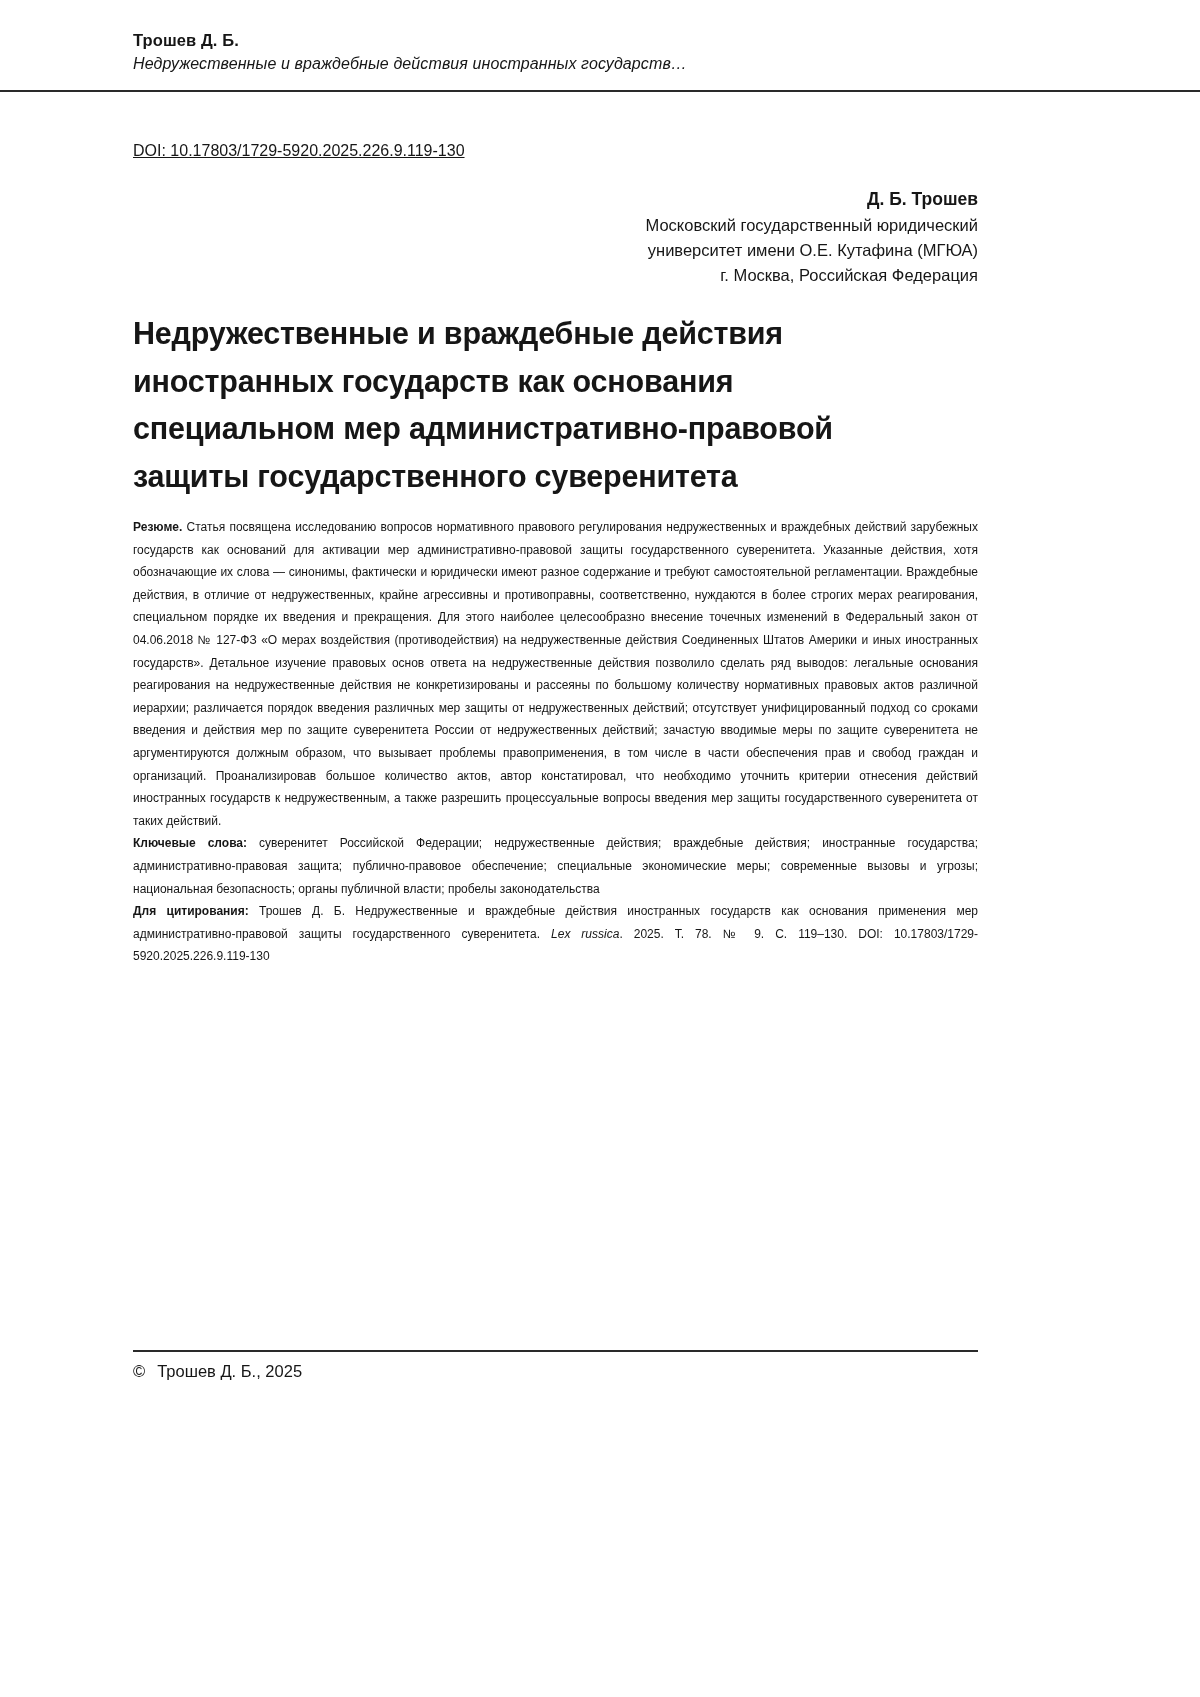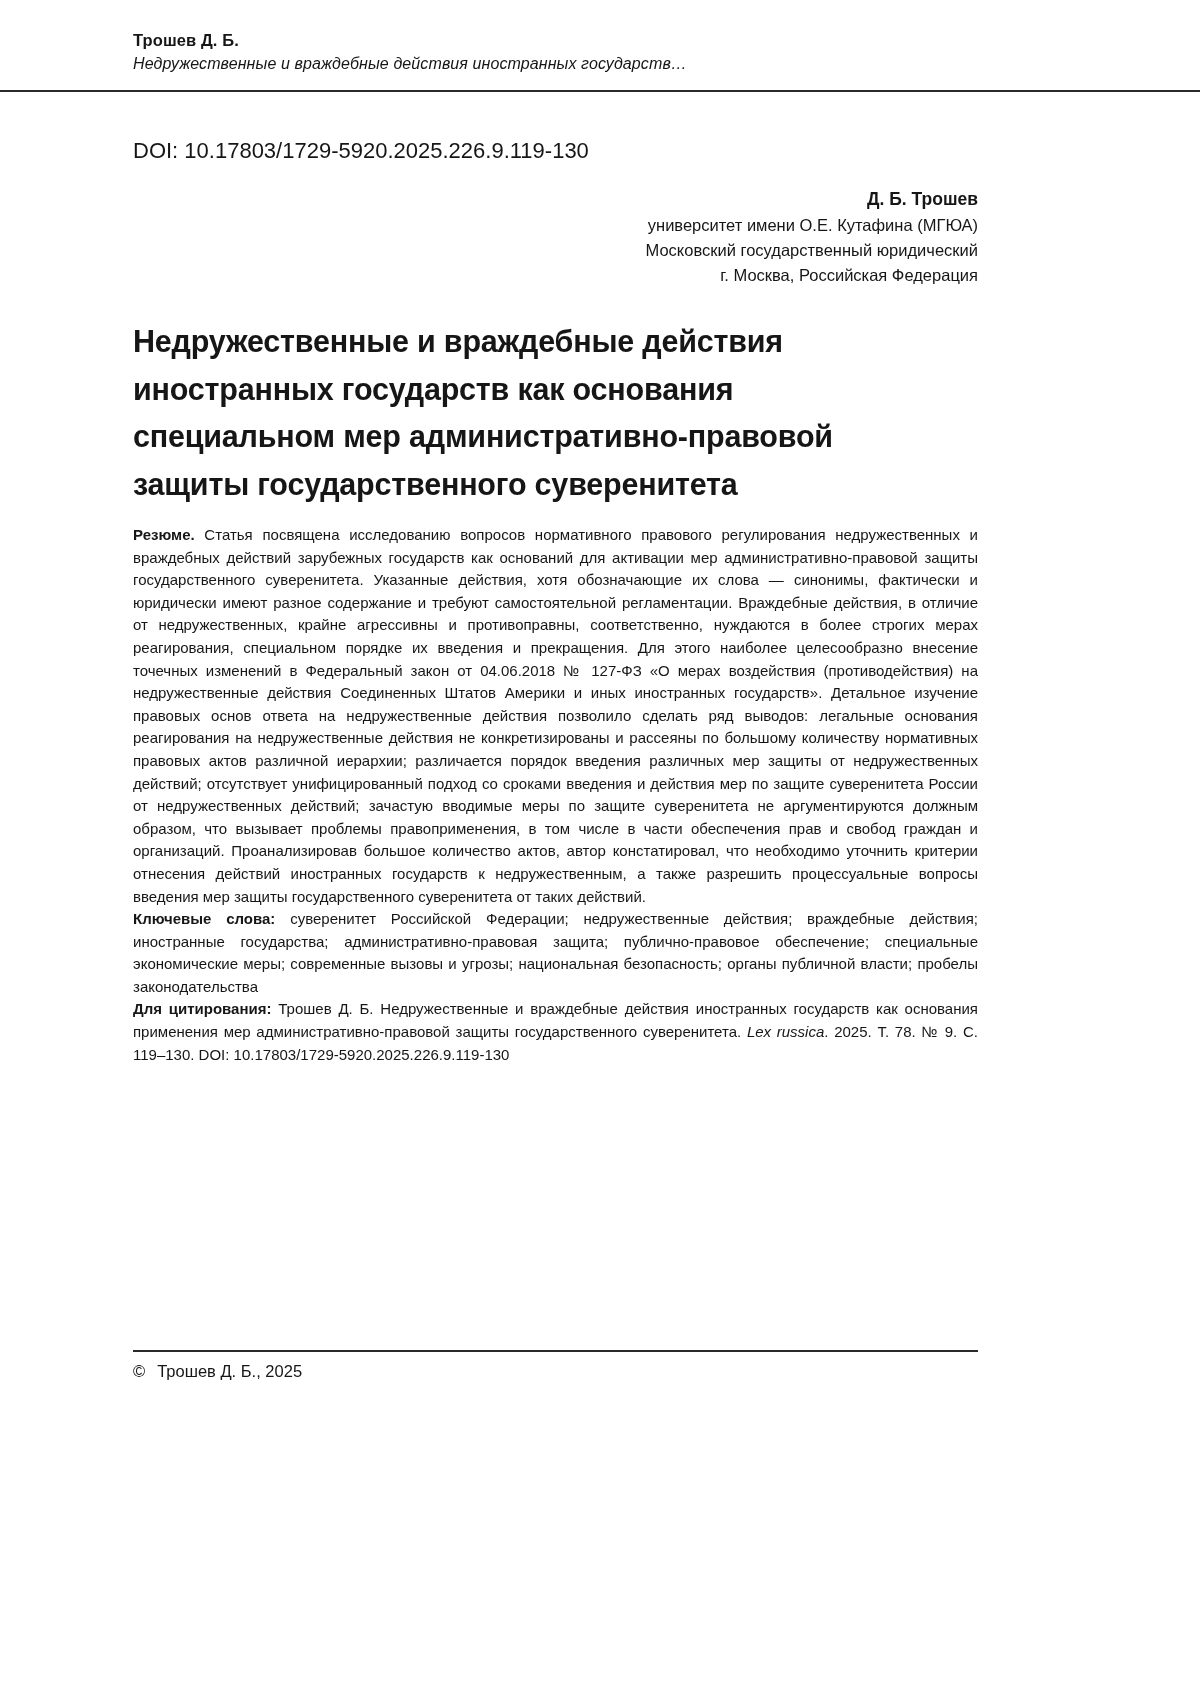--- a/index.html
+++ b/index.html
@@ -46,49 +46,50 @@
   }
 
   
   .content {
     position: absolute;
     left: 133px;
     top: 140px;
     width: 845px;
   }
   .doi-line {
-    font-size: 22px;
+    font-size: 16px;
     line-height: 22px;
+    text-decoration: underline;
   }
   .author-block {
     margin-top: 24px;
     text-align: right;
   }
   .author-block .author-name {
     font-weight: 700;
     font-size: 17.5px;
     line-height: 27px;
     text-align: right;
   }
   .author-block .affiliation-line {
     font-size: 16.5px;
     line-height: 25px;
   }
   .article-title {
-    margin-top: 30px;
+    margin-top: 22px;
     font-weight: 700;
     font-size: 30.5px;
     line-height: 47.5px;
     letter-spacing: -0.2px;
   }
   .article-title .title-line { white-space: nowrap; }
 
   .body-text {
     margin-top: 16px;
-    font-size: 15px;
+    font-size: 12px;
     line-height: 22.6px;
     text-align: justify;
     hyphens: auto;
   }
   .body-text p { margin: 0; }
   .body-text .para-label { font-weight: 700; }
   .body-text .italic { font-style: italic; }
   .acknowledgments { margin-top: 23px; }
 
   
@@ -167,22 +168,22 @@
     <div class="rh-title">Недружественные и враждебные действия иностранных государств…</div>
   </div>
   <div class="header-rule"></div>
 
   <div class="content">
 
     <div class="doi-line">DOI: 10.17803/1729-5920.2025.226.9.119-130</div>
 
     <div class="author-block">
       <div class="author-name">Д. Б. Трошев</div>
+      <div class="affiliation-line">Московский государственный юридический</div>
       <div class="affiliation-line">университет имени О.Е. Кутафина (МГЮА)</div>
-      <div class="affiliation-line">Московский государственный юридический</div>
       <div class="affiliation-line">г. Москва, Российская Федерация</div>
     </div>
 
     <h1 class="article-title">
       <div class="title-line">Недружественные и враждебные действия</div>
       <div class="title-line">иностранных государств как основания</div>
       <div class="title-line">специальном мер административно-правовой</div>
       <div class="title-line">защиты государственного суверенитета</div>
     </h1>
 

